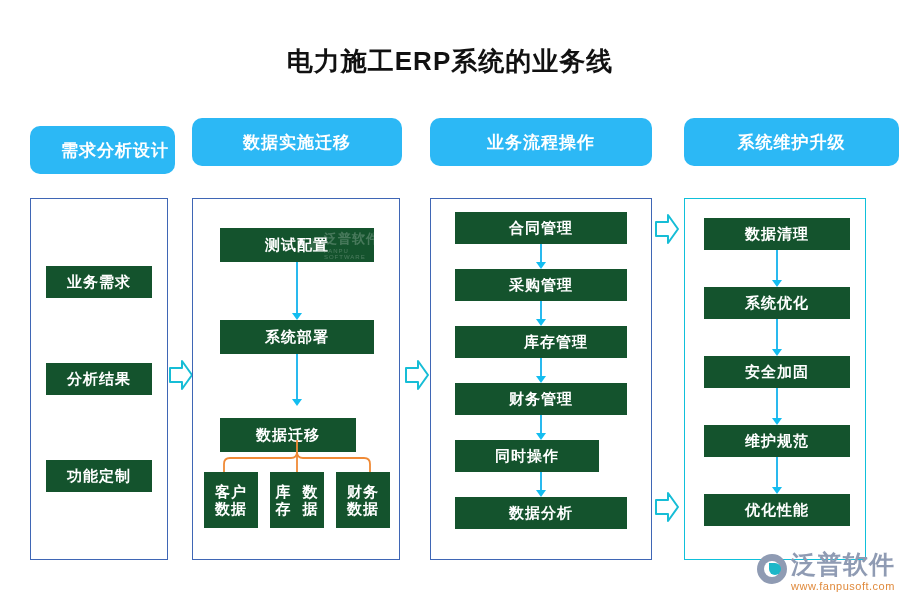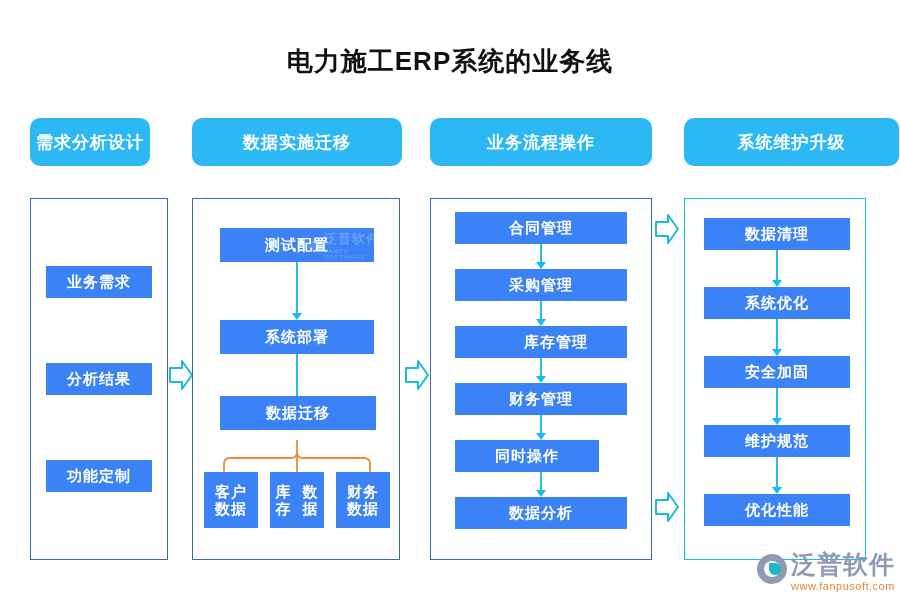--- a/index.html
+++ b/index.html
@@ -28,21 +28,21 @@
     color:#ffffff;font-size:17px;font-weight:bold;letter-spacing:1px;
   }
 
   
   .colbox{position:absolute;background:#ffffff;box-sizing:border-box;}
   .colbox.blue{border:1.6px solid #3f66b5;}
   .colbox.teal{border:1.6px solid #0fc0da;}
 
   
   .node{
-    position:absolute;background:#3b82f6;
+    position:absolute;background:#14532d;
     display:flex;align-items:center;justify-content:center;
     color:#ffffff;font-weight:bold;letter-spacing:1px;
     text-align:center;line-height:1.12;
     box-sizing:border-box;
   }
   .node.n1{font-size:15px;}
   .node.n2{font-size:15px;}
   .node.n3{font-size:15px;}
   .node.n4{font-size:15px;}
   .node.small{font-size:15px;line-height:1.15;}
@@ -101,21 +101,21 @@
     font-size:11px;color:#e08a3c;letter-spacing:.5px;margin-top:3px;
   }
 </style>
 </head>
 <body>
 
 <div id="stage">
 
   <div class="title">电力施工ERP系统的业务线</div>
 
-  <div class="pill" style="left:30px;top:118px;width:120px;">
+  <div class="pill" style="left:30px;top:126px;width:120px;padding-left:25px;">
     <span>需求分析设计</span>
   </div>
   <div class="pill" style="left:192px;top:118px;width:210px;">
     <span>数据实施迁移</span>
   </div>
   <div class="pill" style="left:430px;top:118px;width:222px;">
     <span>业务流程操作</span>
   </div>
   <div class="pill" style="left:684px;top:118px;width:215px;">
     <span>系统维护升级</span>
@@ -159,21 +159,21 @@
 
   <div class="node n2" style="left:220px;top:320px;width:154px;height:34px;align-items:center;">
     <span>系统部署</span>
   </div>
 
   <div class="vconn" style="left:220px;top:354px;width:154px;height:52px;">
     <div class="stem" style="height:45px;"></div>
       <div class="head"></div>
   </div>
 
-  <div class="node n2" style="left:220px;top:396px;width:156px;height:34px;">
+  <div class="node n2" style="left:220px;top:418px;width:136px;height:34px;">
     <span>数据迁移</span>
   </div>
 
   <div class="branch" style="left:200px;top:440px;width:190px;height:34px;">
     <svg width="190" height="34" viewBox="0 0 190 34">
       <path d="M97,0 L97,12 M97,12 Q97,18 91,18 L30,18 Q24,18 24,24 L24,33
                M97,12 Q97,18 103,18 L164,18 Q170,18 170,24 L170,33" fill="none" stroke="#f08a36" stroke-width="1.8" stroke-linecap="round"></path>
       <path d="M97,12 L97,33" fill="none" stroke="#f08a36" stroke-width="1.8"></path>
     </svg>
   </div>

